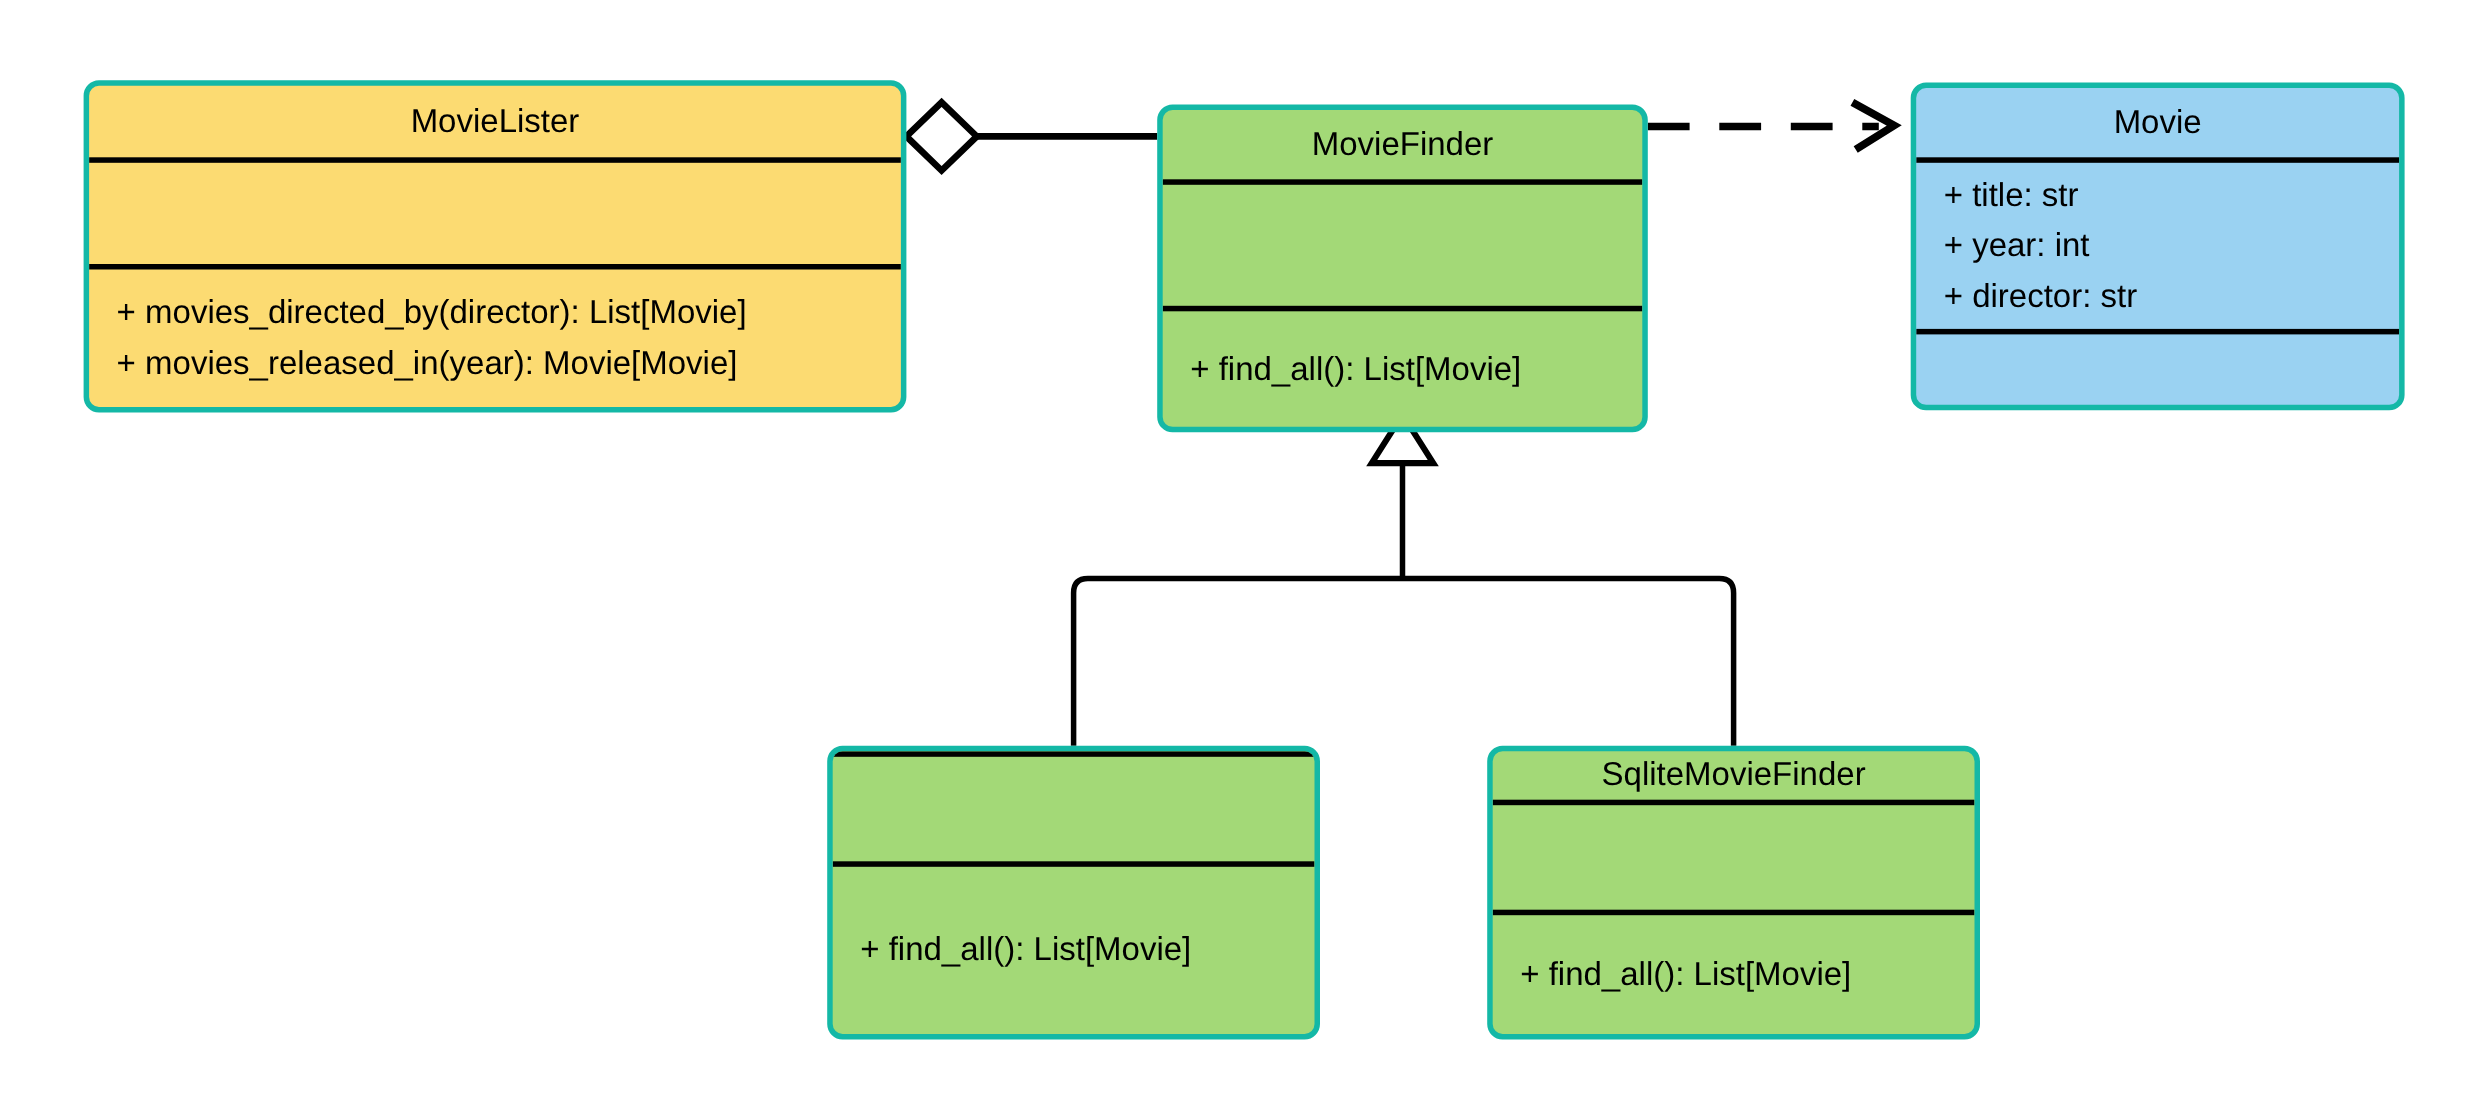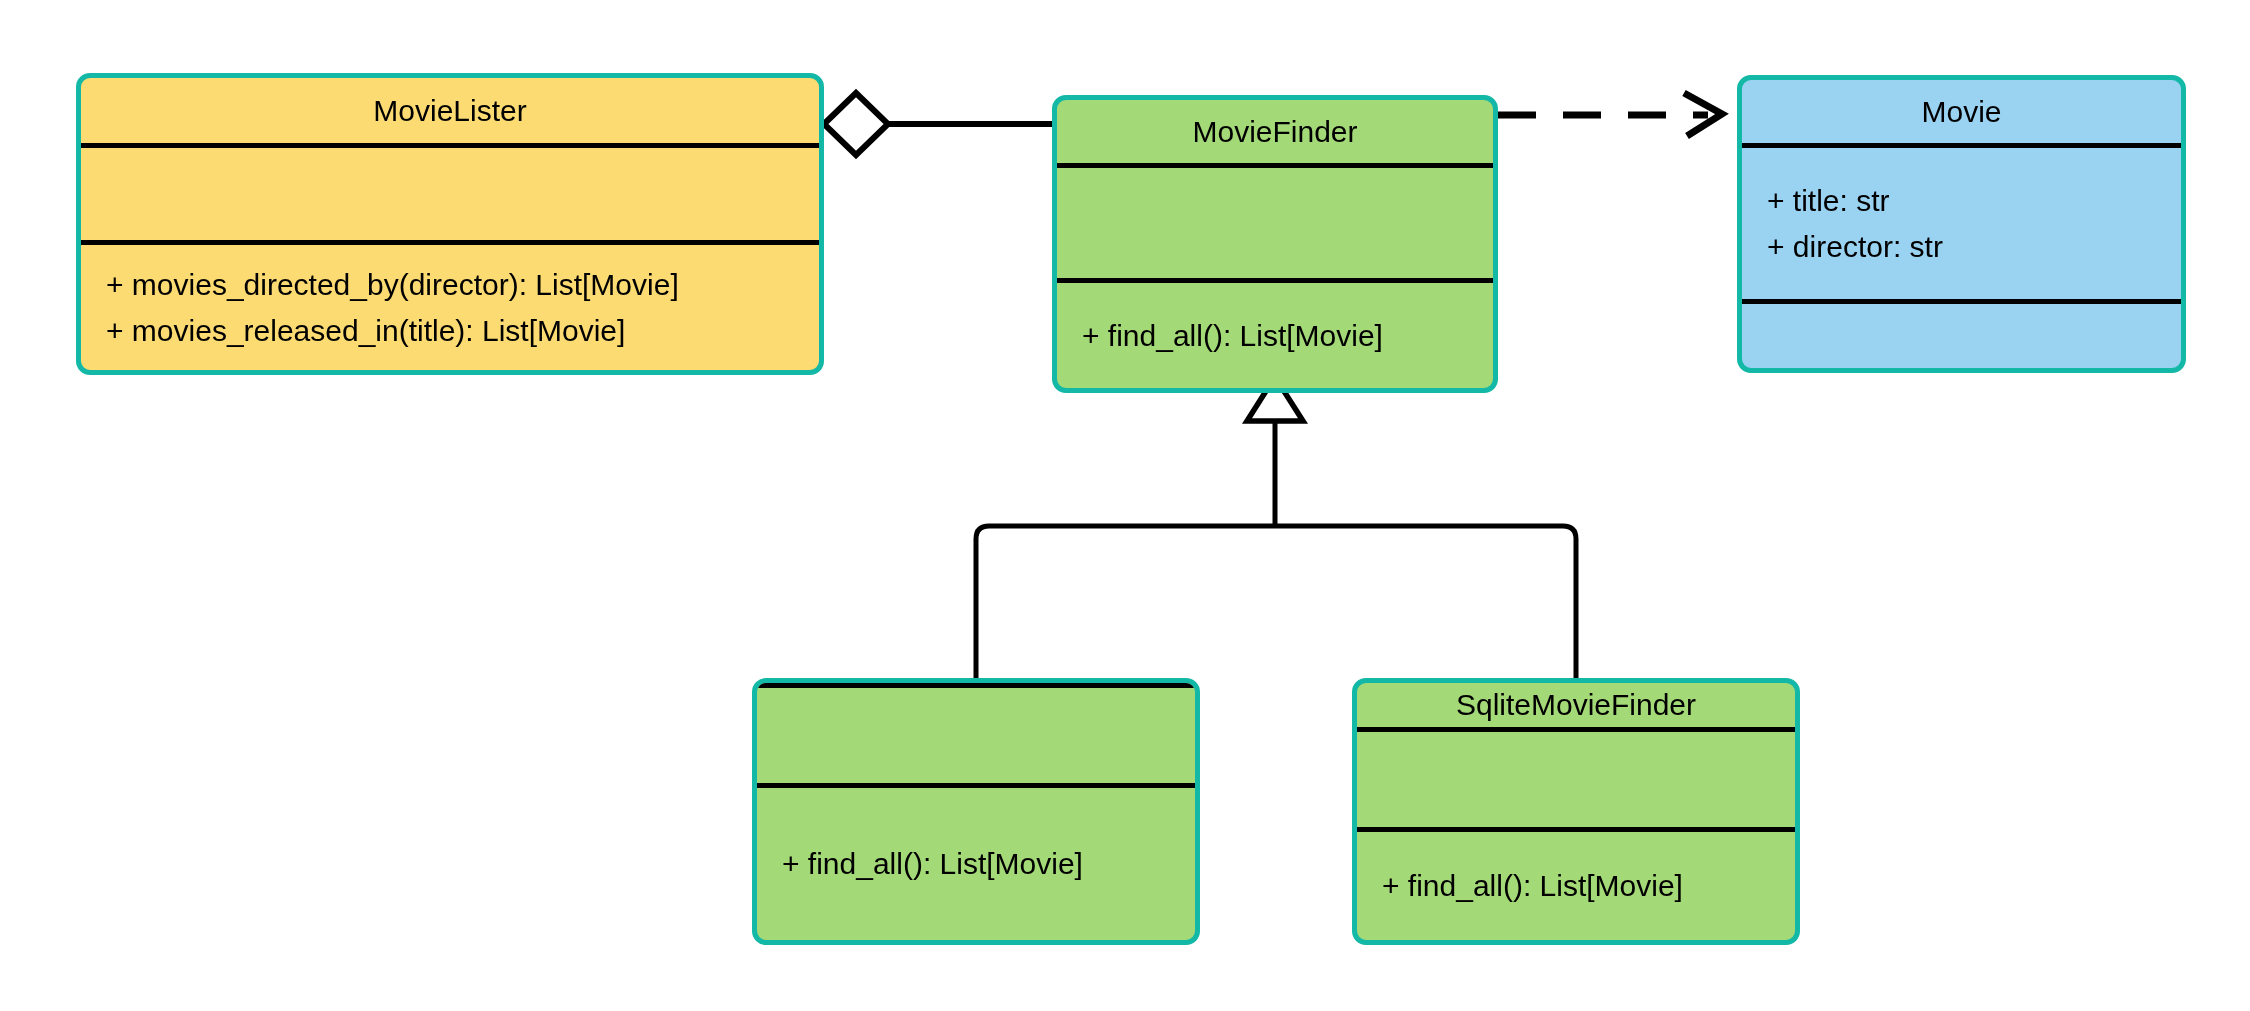--- a/index.html
+++ b/index.html
@@ -62,36 +62,37 @@
       <path d="M 976 678 L 976 539 Q 976 526 989 526 L 1563 526 Q 1576 526 1576 539 L 1576 678" fill="none" stroke="#000" stroke-width="5"></path>
       <polygon points="1275,377 1247,421 1303,421" fill="#ffffff" stroke="#000" stroke-width="5.5"></polygon>
     </g>
   </svg>
 
   <section class="uml-class" style="left: 76px; top: 73px; width: 748px; height: 302px; background-color: rgb(252, 219, 114);">
     <header class="cls-title" style="height:65px">MovieLister</header>
     <div class="cls-sec" style="height:97px"></div>
     <div class="cls-sec grow">
       <div class="member">+ movies_directed_by(director): List[Movie]</div>
-      <div class="member">+ movies_released_in(title): List[Movie]</div>
+      <div class="member">+ movies_released_in(year): Movie[Movie]</div>
     </div>
   </section>
 
   <section class="uml-class" style="left: 1052px; top: 75px; width: 446px; height: 298px; background-color: rgb(163, 217, 119); margin-top: 20px;">
     <header class="cls-title" style="height:63px">MovieFinder</header>
     <div class="cls-sec" style="height:115px"></div>
     <div class="cls-sec grow">
       <div class="member">+ find_all(): List[Movie]</div>
     </div>
   </section>
 
   <section class="uml-class" style="left: 1723px; top: 75px; width: 449px; height: 298px; background-color: rgb(154, 210, 242); margin-left: 14px;">
     <header class="cls-title" style="height:63px">Movie</header>
     <div class="cls-sec" style="height:156px">
       <div class="member">+ title: str</div>
+      <div class="member">+ year: int</div>
       <div class="member">+ director: str</div>
     </div>
     <div class="cls-sec grow"></div>
   </section>
 
   <section class="uml-class" style="left: 752px; top: 678px; width: 448px; height: 267px; background-color: rgb(163, 217, 119);">
     <div class="cls-sec" style="height:100px"></div>
     <div class="cls-sec grow">
       <div class="member">+ find_all(): List[Movie]</div>
     </div>

